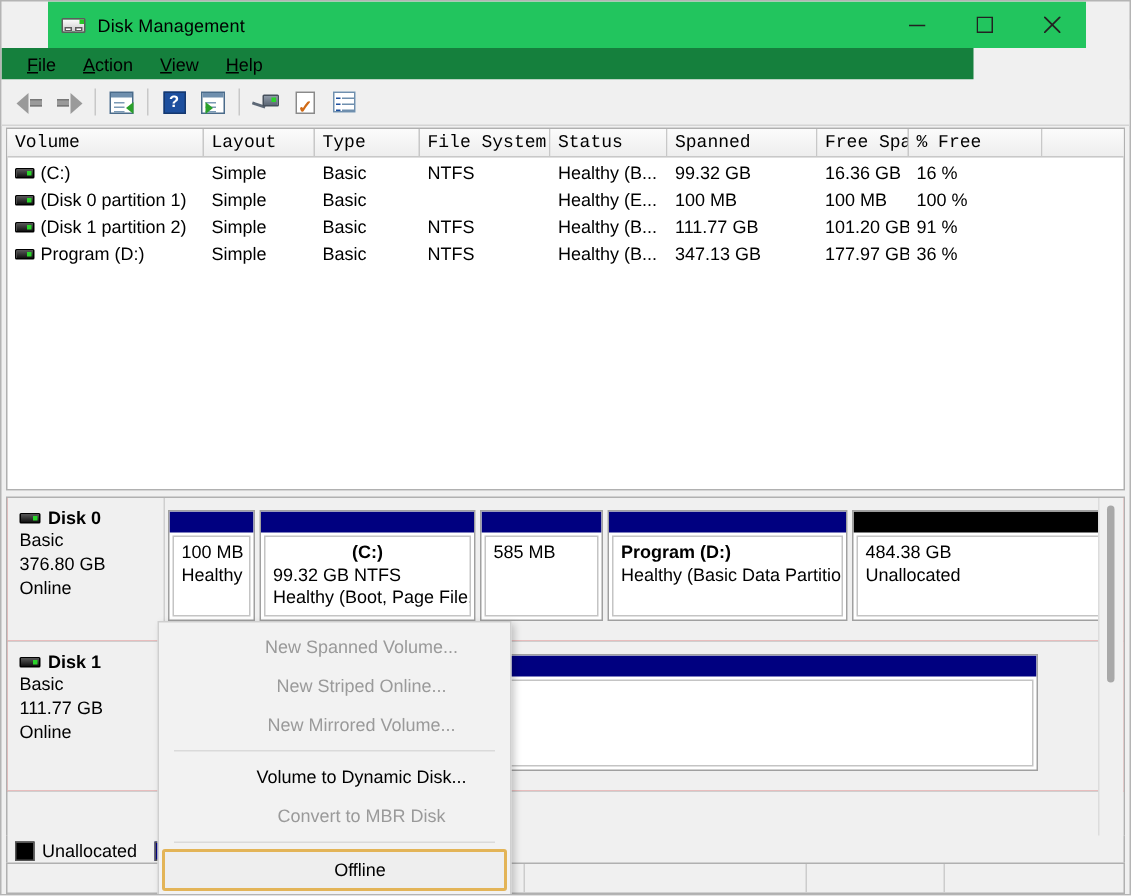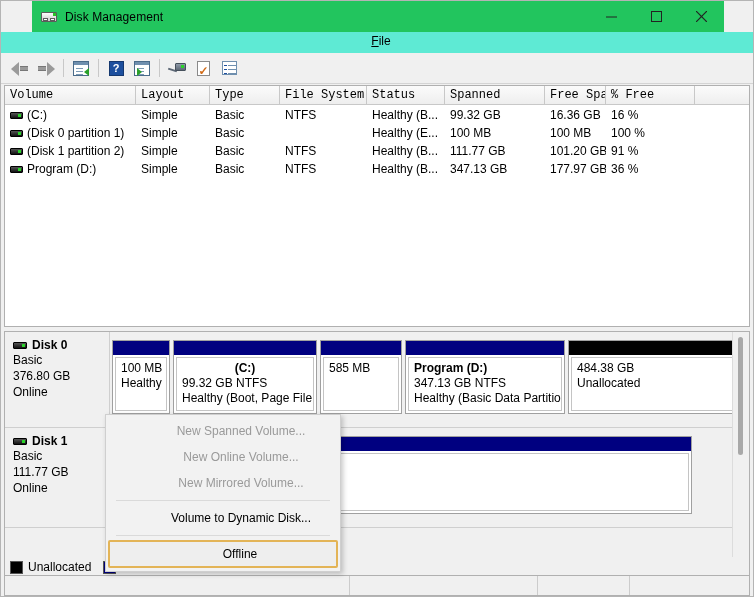--- a/index.html
+++ b/index.html
@@ -65,25 +65,24 @@
     width: 45px; height: 31px;
     display: flex; align-items: center; justify-content: center;
     font-size: 12px; color: #222;
     user-select: none;
   }
   .wc svg { display: block; }
 
   
   .menubar {
     position: absolute; top: 31px; left: 0;
-    width: 752px; height: 21px;
-    background: #5eead4;
+    width: 648px; height: 21px;
+    background: #15803d;
     display: flex; align-items: center;
     padding-left: 8px;
-    flex-direction: column;
   }
   .menu-item {
     padding: 2px 9px;
     font-size: 12px;
     color: #000;
   }
   .menu-item u { text-decoration: underline; }
 
   
   .toolbar {
@@ -558,24 +557,20 @@
             <div class="pname"></div>
             <div>585 MB</div>
             <div></div>
           </div>
         </div>
 
         <div class="part" style="width:160px">
           <div class="cap"></div>
           <div class="inner">
             <div class="pname" style="text-align:left">Program  (D:)</div>
-            <div>
-              <span>347.13 GB</span>
-              <span>NTFS</span>
-            </div>
             <div>Healthy (Basic Data Partition</div>
           </div>
         </div>
 
         <div class="part unalloc" style="width:168px">
           <div class="cap"></div>
           <div class="inner">
             <div class="pname"></div>
             <div>484.38 GB</div>
             <div>Unallocated</div>
@@ -625,21 +620,22 @@
 
   <div class="statusbar">
     <div class="sb-cell" style="width:345px"></div>
     <div class="sb-cell" style="width:188px"></div>
     <div class="sb-cell" style="width:92px"></div>
     <div class="sb-cell" style="width:119px;border-right:none"></div>
   </div>
 
   <div class="ctxmenu">
     <div class="ctx-item disabled">New Spanned Volume...</div>
-    <div class="ctx-item disabled">New Online Volume...</div>
+    <div class="ctx-item disabled">New Striped Online...</div>
     <div class="ctx-item disabled">New Mirrored Volume...</div>
     <div class="ctx-sep"></div>
     <div class="ctx-item">Volume to Dynamic Disk...</div>
+    <div class="ctx-item disabled">Convert to MBR Disk</div>
     <div class="ctx-sep"></div>
     <div class="ctx-item selected">Offline</div>
   </div>
 
 </div>
 
 </body></html>

